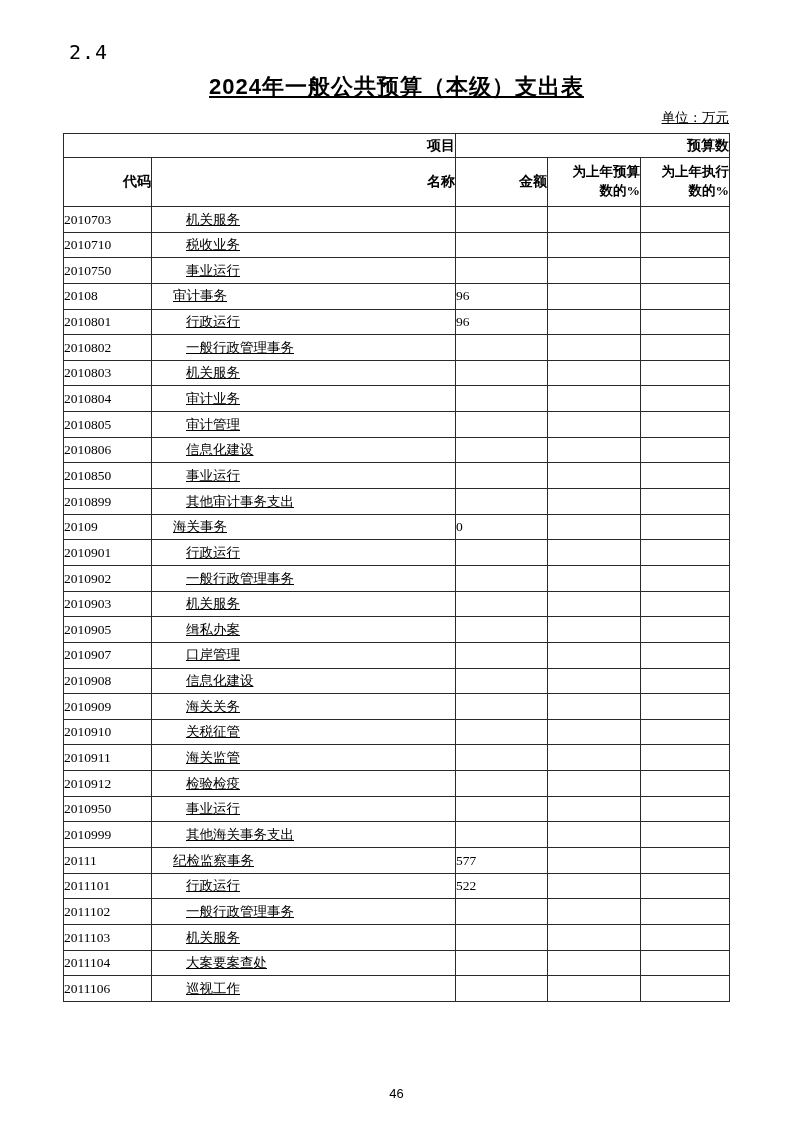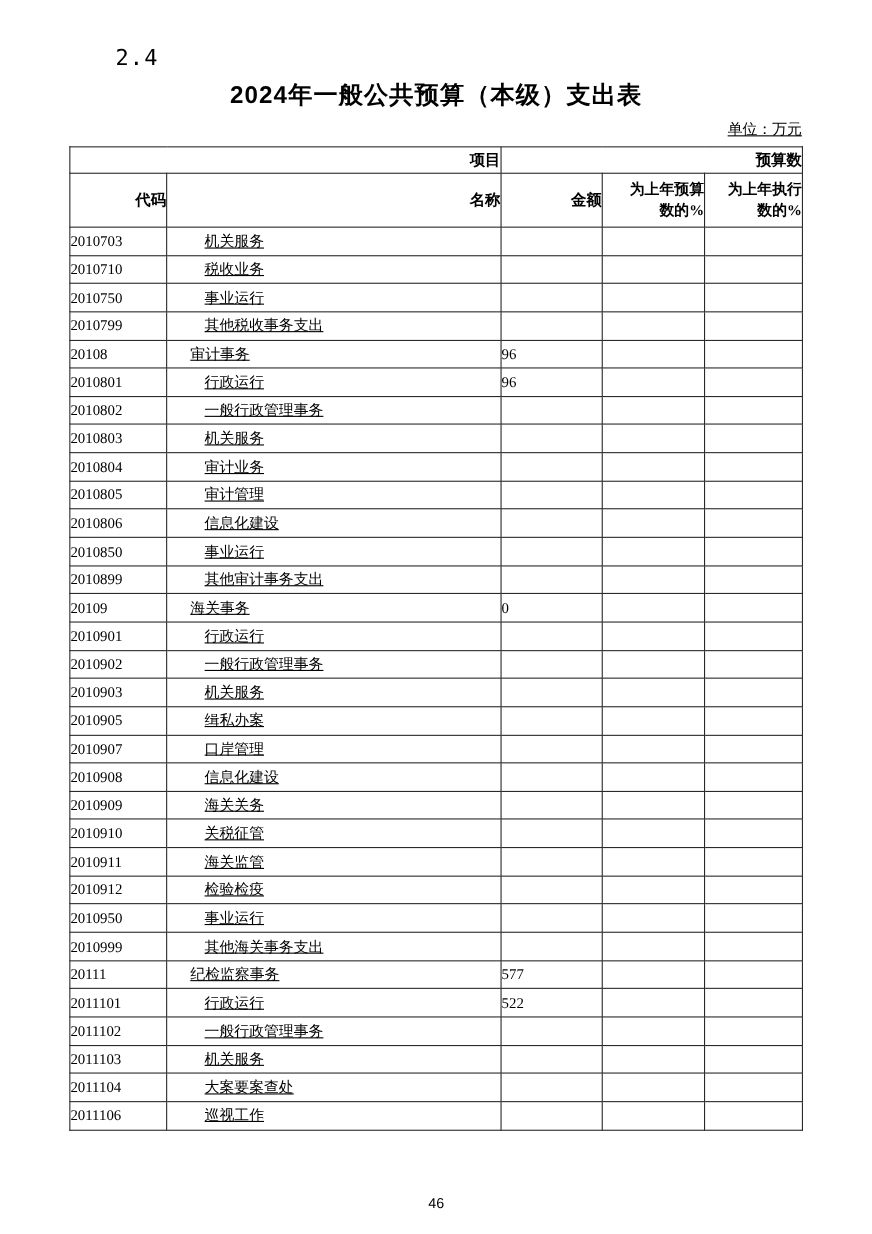--- a/index.html
+++ b/index.html
@@ -10,27 +10,27 @@
     color: #000;
     font-family: "Liberation Serif", "DejaVu Serif", serif;
     position: relative;
     overflow: hidden;
   }
   .page { position: absolute; inset: 0; }
 
   .section-number {
     position: absolute; left: 69px; top: 40px;
     font-family: "DejaVu Sans Mono", "Liberation Mono", monospace;
-    font-size: 20px; letter-spacing: 1px; margin-left: 36px;
+    font-size: 20px; letter-spacing: 1px;
   }
   .doc-title {
     position: absolute; top: 72px; left: 0; width: 100%;
     text-align: center;
     font-family: "Liberation Sans", "DejaVu Sans", sans-serif;
-    font-weight: bold; font-size: 22px; letter-spacing: 1px;
+    font-weight: bold; font-size: 22px; letter-spacing: 1px; text-decoration: underline;
   }
   .unit-label {
     position: absolute; top: 109px; right: 64px;
     font-size: 13.5px;
     text-decoration: underline;
   }
 
   table.budget-table {
     position: absolute; left: 63px; top: 133px;
     width: 666px;
@@ -124,27 +124,20 @@
           <td class="pct-cell"></td>
         </tr>
         <tr>
           <td class="code-cell">2010750</td>
           <td class="name-cell lvl2">事业运行</td>
           <td class="amount-cell"></td>
           <td class="pct-cell"></td>
           <td class="pct-cell"></td>
         </tr>
         <tr>
-          <td class="code-cell">2010799</td>
-          <td class="name-cell lvl2">其他税收事务支出</td>
-          <td class="amount-cell"></td>
-          <td class="pct-cell"></td>
-          <td class="pct-cell"></td>
-        </tr>
-        <tr>
           <td class="code-cell">20108</td>
           <td class="name-cell lvl1">审计事务</td>
           <td class="amount-cell">96</td>
           <td class="pct-cell"></td>
           <td class="pct-cell"></td>
         </tr>
         <tr>
           <td class="code-cell">2010801</td>
           <td class="name-cell lvl2">行政运行</td>
           <td class="amount-cell">96</td>

